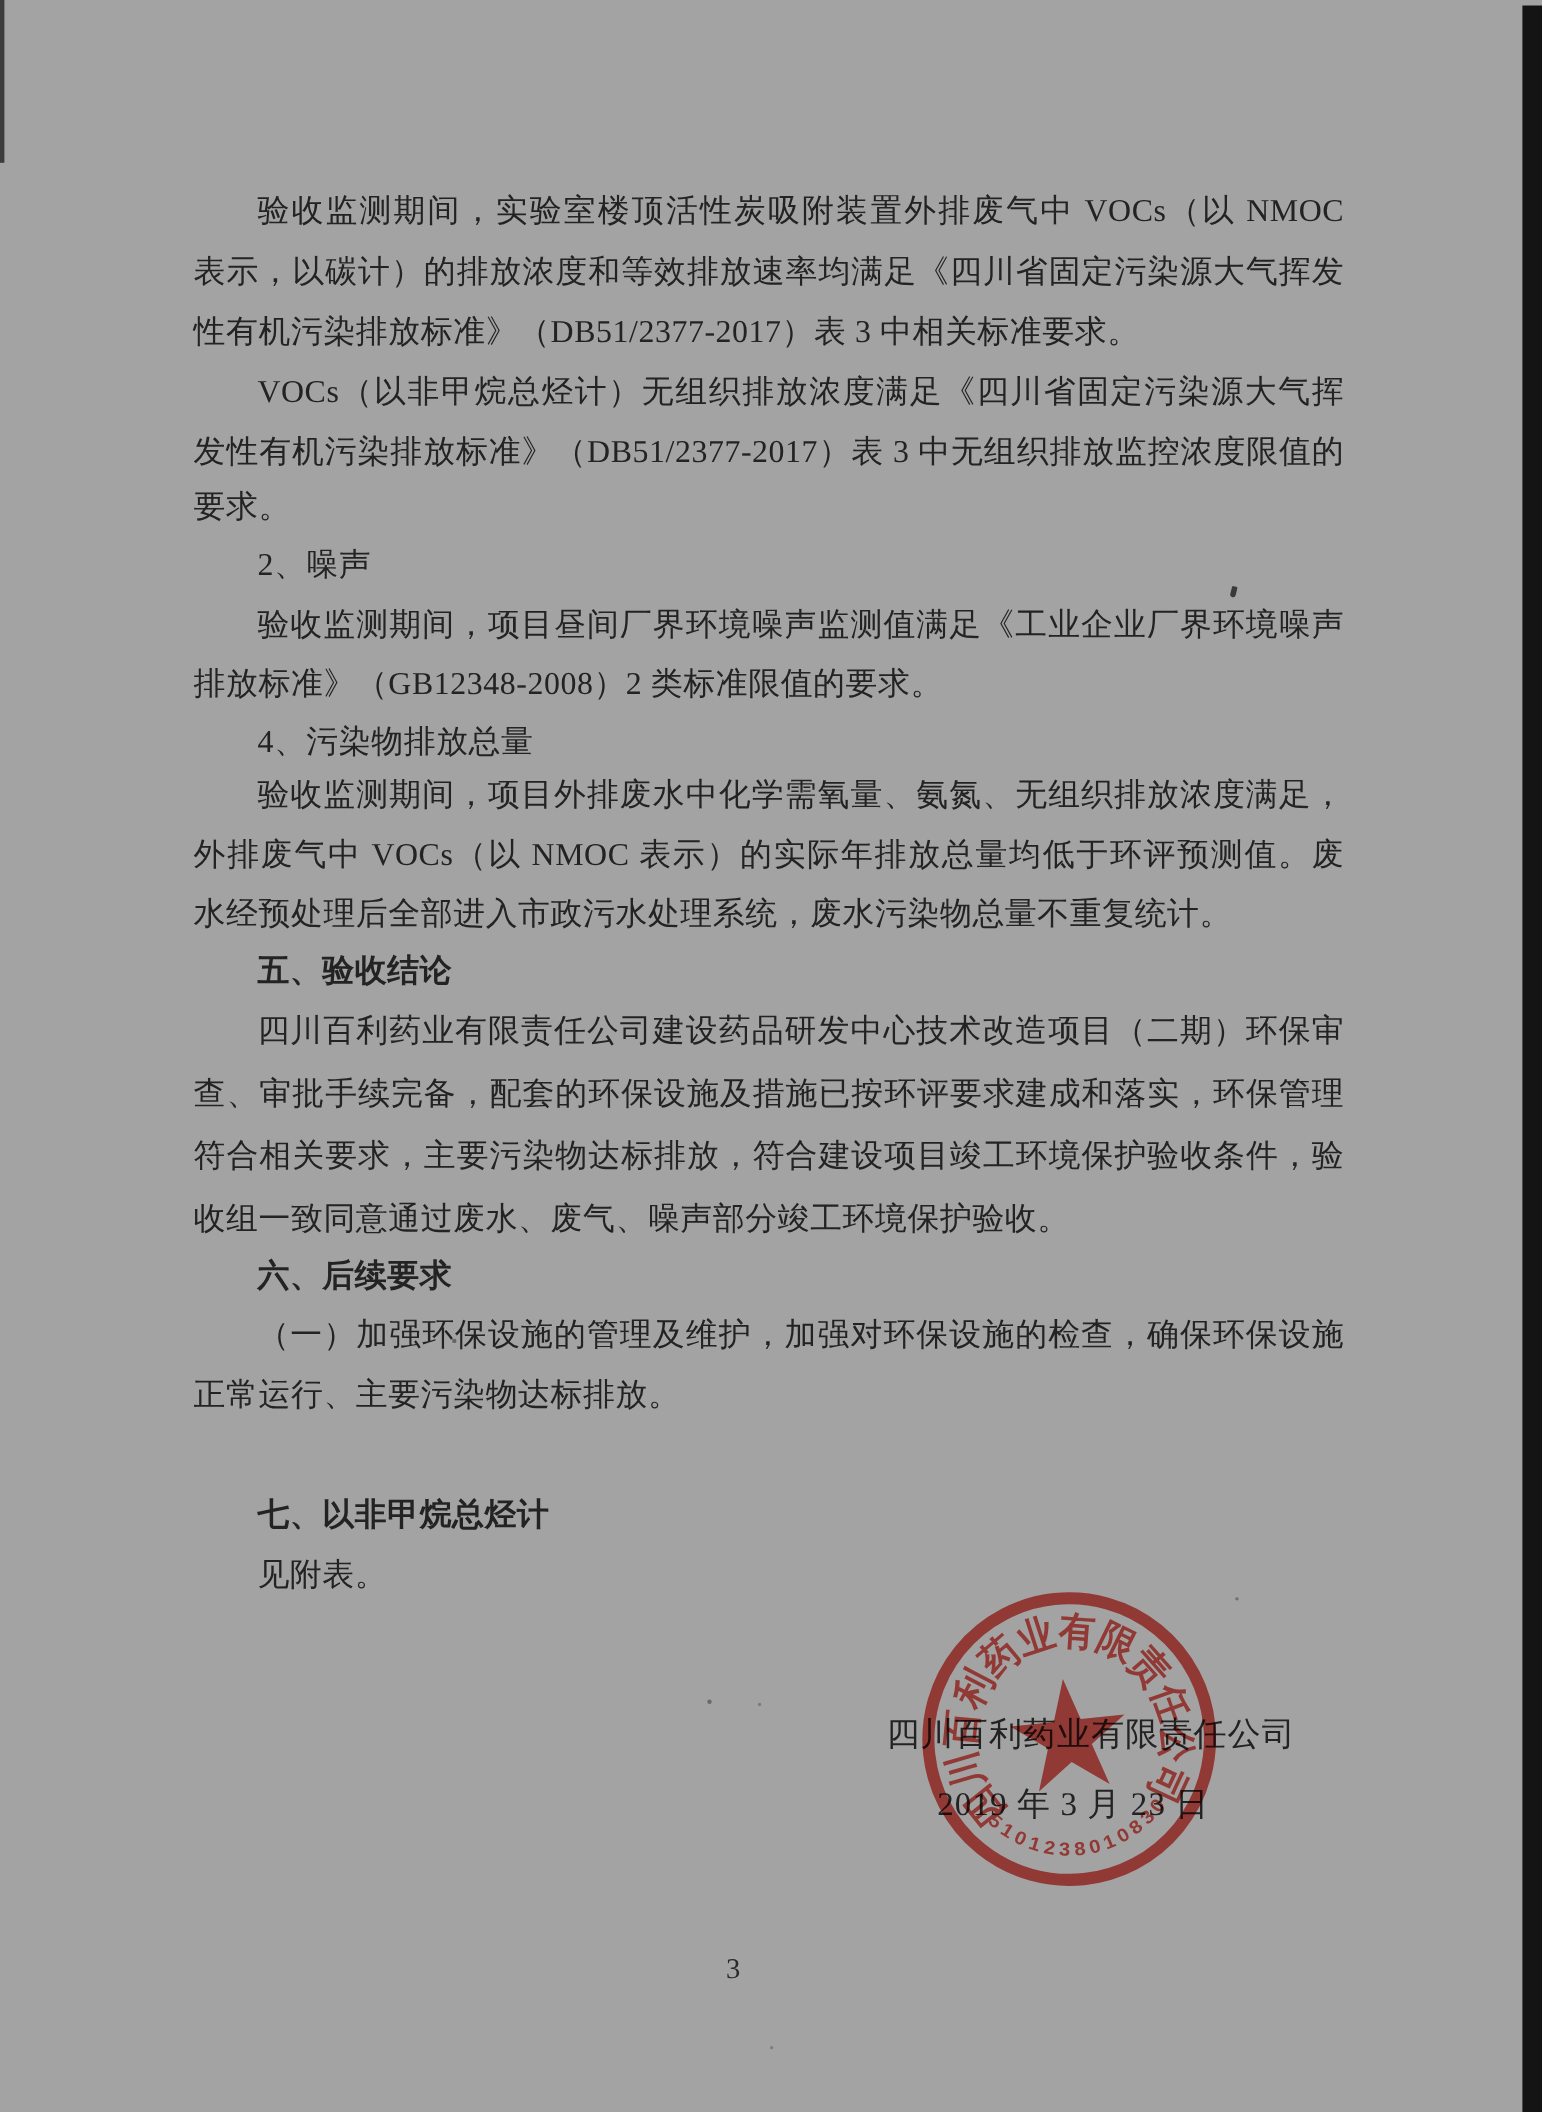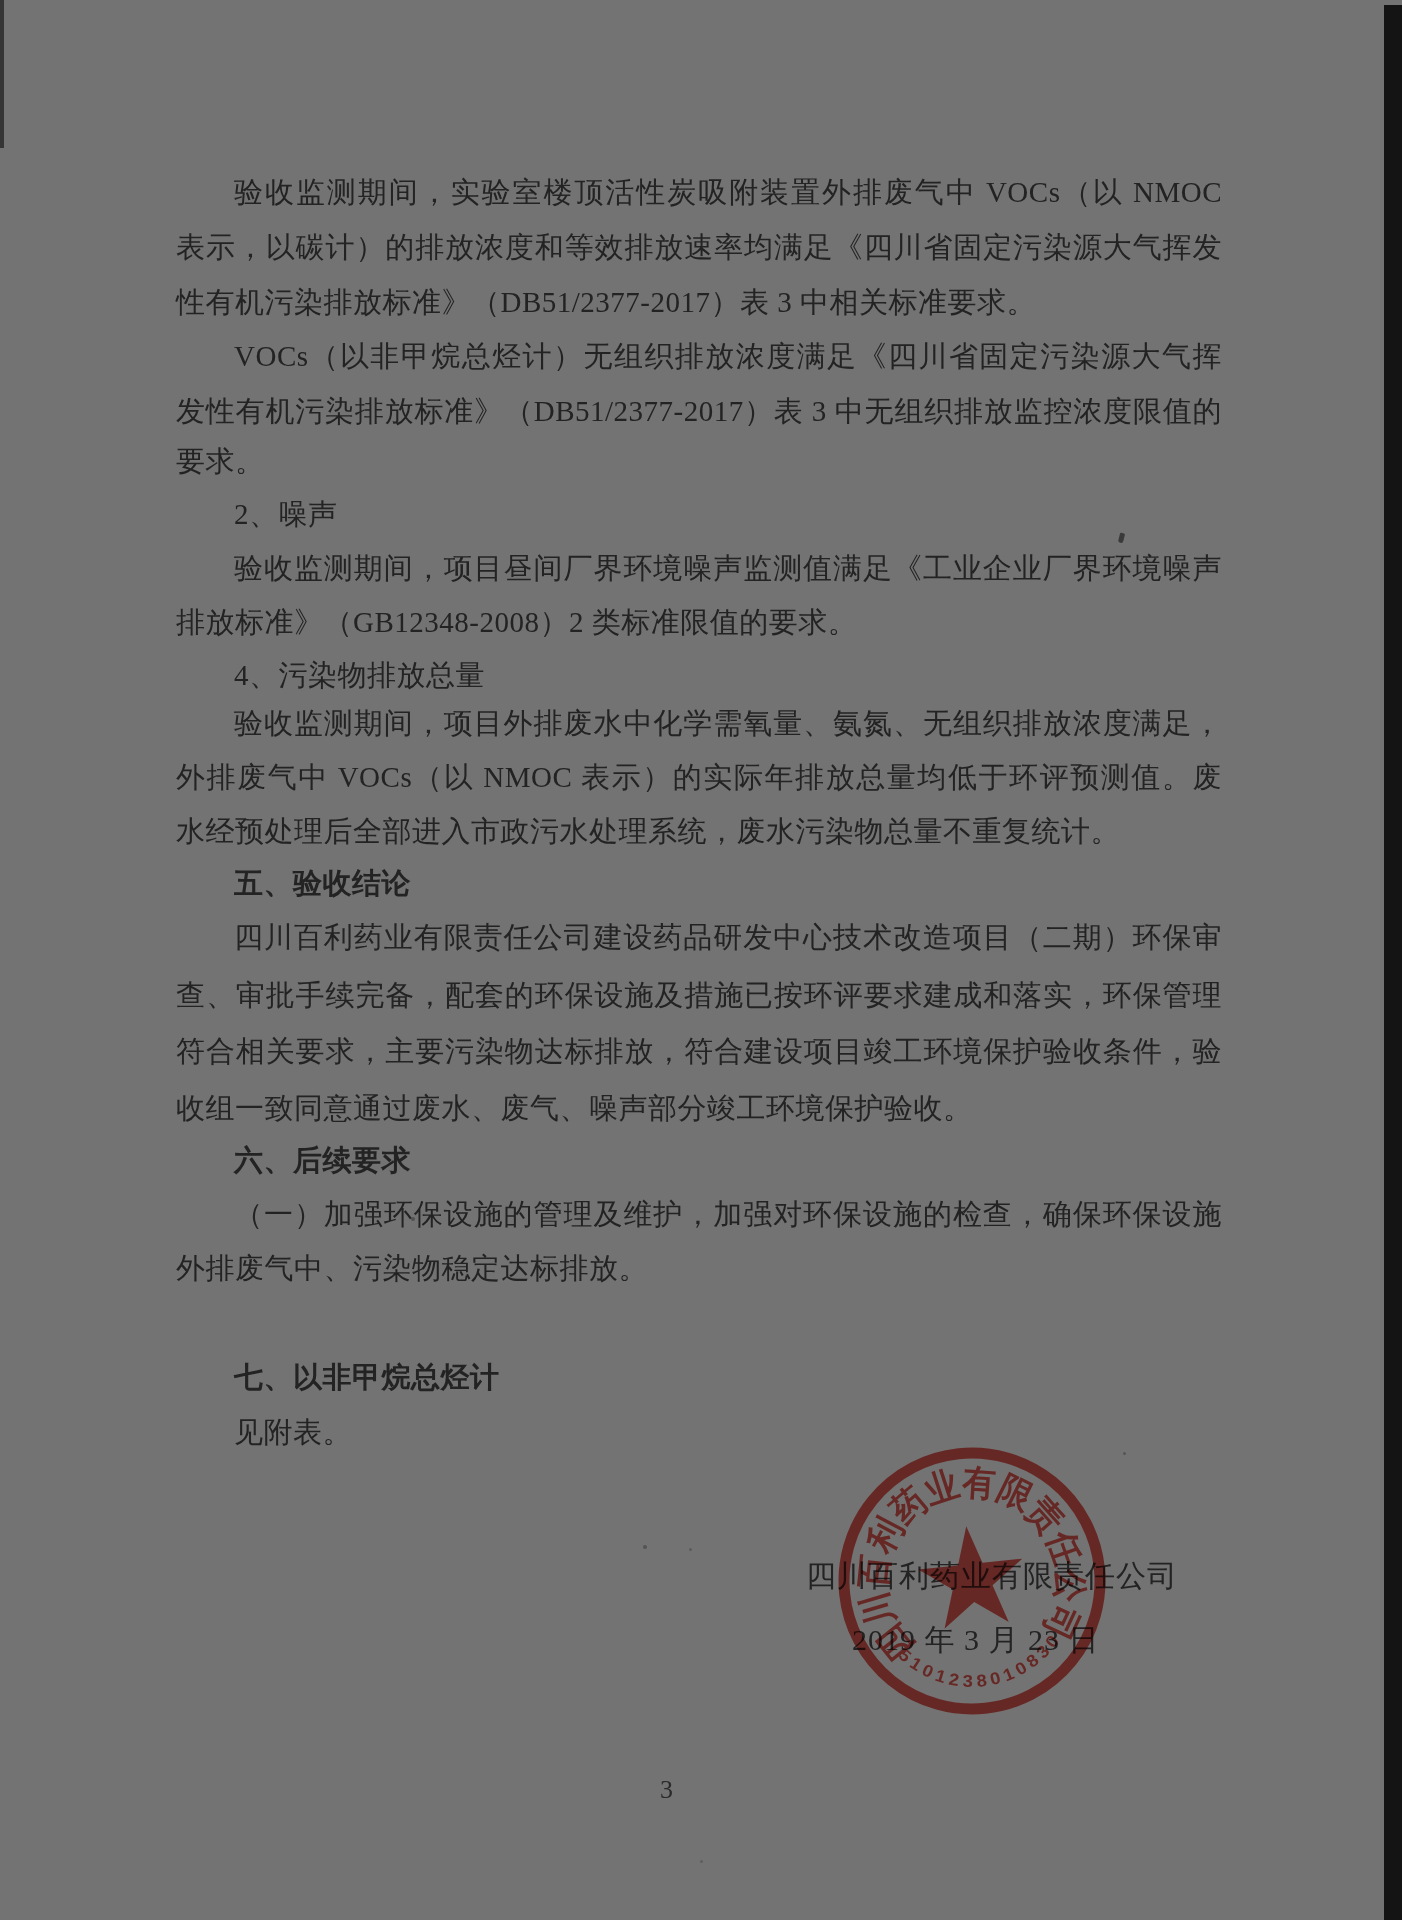--- a/index.html
+++ b/index.html
@@ -1,21 +1,21 @@
 <!DOCTYPE html>
 <html><head>
 <meta charset="utf-8">
 <style>
   html,body{margin:0;padding:0;}
   body{
     width:1402px;height:1920px;position:relative;overflow:hidden;
     background:#fbfbfa;
     font-family:"Liberation Serif","DejaVu Serif",serif;
   }
-  .page{position:absolute;inset:0;background:#737373;}
+  .page{position:absolute;inset:0;background:#a3a3a3;}
   
   .ln{
     position:absolute;left:176px;width:1046px;height:40px;
     font-size:29px;color:#232323;white-space:nowrap;
     letter-spacing:.5px;line-height:40px;
   }
   .j{ 
     white-space:normal;
     text-align:justify;
     text-align-last:justify;
@@ -50,21 +50,21 @@
   <div class="ln ind j" style="top:703px">验收监测期间，项目外排废水中化学需氧量、氨氮、无组织排放浓度满足，</div>
   <div class="ln j" style="top:757px">外排废气中 VOCs（以 NMOC 表示）的实际年排放总量均低于环评预测值。废</div>
   <div class="ln" style="top:811px">水经预处理后全部进入市政污水处理系统，废水污染物总量不重复统计。</div>
   <div class="ln ind b" style="top:863px">五、验收结论</div>
   <div class="ln ind j" style="top:917px">四川百利药业有限责任公司建设药品研发中心技术改造项目（二期）环保审</div>
   <div class="ln j" style="top:975px">查、审批手续完备，配套的环保设施及措施已按环评要求建成和落实，环保管理</div>
   <div class="ln j" style="top:1031px">符合相关要求，主要污染物达标排放，符合建设项目竣工环境保护验收条件，验</div>
   <div class="ln" style="top:1088px">收组一致同意通过废水、废气、噪声部分竣工环境保护验收。</div>
   <div class="ln ind b" style="top:1140px">六、后续要求</div>
   <div class="ln ind j" style="top:1194px">（一）加强环保设施的管理及维护，加强对环保设施的检查，确保环保设施</div>
-  <div class="ln" style="top:1248px">外排废气中、污染物稳定达标排放。</div>
+  <div class="ln" style="top:1248px">正常运行、主要污染物达标排放。</div>
   <div class="ln ind b" style="top:1357px">七、以非甲烷总烃计</div>
   <div class="ln ind" style="top:1412px">见附表。</div>
 
   <div class="sig" style="left:806px;top:1556px">四川百利药业有限责任公司</div>
   <div class="sig" style="left:852px;top:1620px">2019 年 3 月 23 日</div>
 
   <svg class="stamp" viewBox="-150 -150 300 300">
     <defs>
       <path id="arcTop" d="M -60.8 60.8 A 86 86 0 1 1 60.8 60.8" fill="none"></path>
       <path id="arcBottom" d="M -86.8 60.8 A 106 106 0 0 0 86.8 60.8" fill="none"></path>

